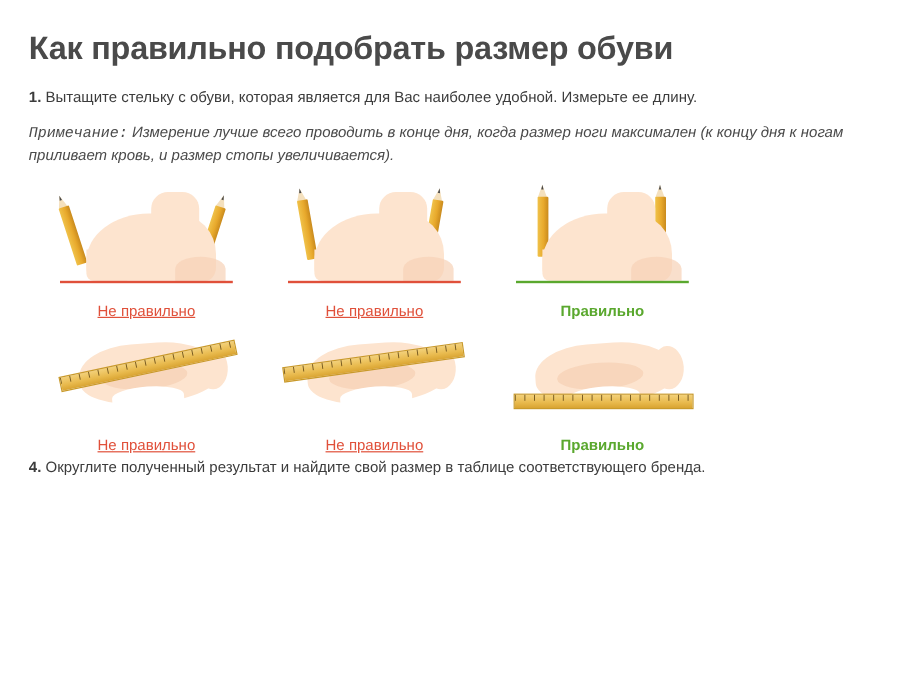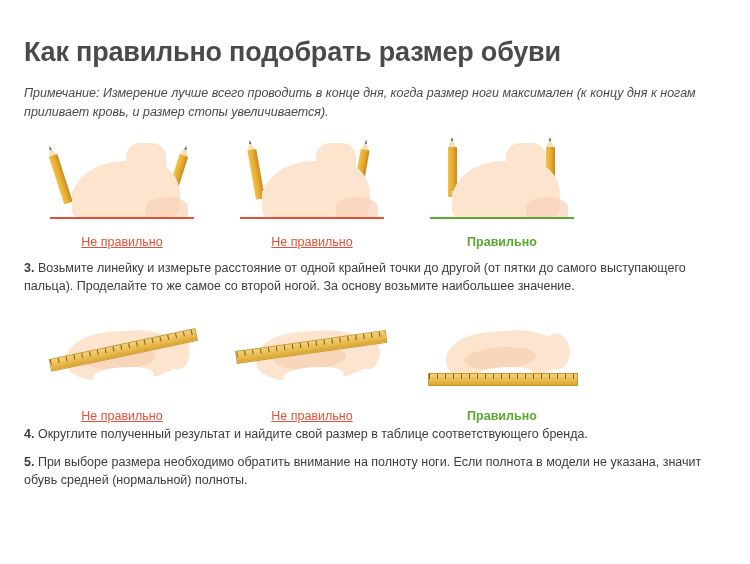--- a/index.html
+++ b/index.html
@@ -12,21 +12,21 @@
     background: #ffffff;
     font-family: "Liberation Sans", sans-serif;
     color: #3a3a3a;
     overflow: hidden;
   }
   .page {
     position: relative;
     width: 750px;
     height: 564px;
     box-sizing: border-box;
-    padding: 36px 24px 0 24px;
+    padding: 24px 24px 0 24px;
   }
   .title {
     font-size: 27px;
     font-weight: bold;
     color: #4a4a4a;
     letter-spacing: -0.2px;
     margin: 0 0 16px 0;
     line-height: 1.2;
   }
   .step {
@@ -43,20 +43,21 @@
     font-size: 12.5px;
     line-height: 1.45;
     font-style: italic;
     color: #4a4a4a;
     margin: 0 0 6px 0;
     max-width: 700px;
   }
   .note .note-label {
     font-style: italic;
     font-weight: normal;
+    font-family: Liberation Mono, monospace;
   }
 
   
   .figrow {
     position: relative;
     width: 706px;
     height: 100px;
     margin: 12px 0 0 0;
   }
   .figrow.row2 { height: 92px; }
@@ -226,20 +227,24 @@
 
   .footer-steps { margin-top: 26px; }
 </style>
 </head>
 <body>
 
 <div class="page">
 
   <h1 class="title">Как правильно подобрать размер обуви</h1>
 
+  <p class="step">
+    <b>1.</b>
+    <span>Вытащите стельку с обуви, которая является для Вас наиболее удобной. Измерьте ее длину.</span>
+  </p>
 
 
   <p class="note">
     <span class="note-label">Примечание:</span><span> Измерение лучше всего проводить в конце дня, когда размер ноги максимален (к концу дня к ногам приливает кровь, и размер стопы увеличивается).</span>
   </p>
 
   <div class="figrow">
 
     <div class="fig" style="left:18px;">
       <div class="pencil" style="left:22px; top:10px; transform:rotate(-18deg);">
@@ -290,24 +295,20 @@
       </div>
       <div class="foot-side"></div>
       <div class="ankle"></div>
       <div class="heel-shadow"></div>
       <div class="baseline good"></div>
       <div class="caption cap-good">Правильно</div>
     </div>
 
   </div>
 
-  <p class="step" style="margin-top:26px;">
-    <b>3.</b>
-    <span>Возьмите линейку и измерьте расстояние от одной крайней точки до другой (от пятки до самого выступающего пальца). Проделайте то же самое со второй ногой. За основу возьмите наибольшее значение.</span>
-  </p>
 
   <div class="figrow row2">
 
     <div class="fig" style="left:18px;">
       <div class="foot-top">
         <div class="shade"></div>
         <div class="toes"></div>
         <div class="arch"></div>
       </div>
       <div class="ruler" style="left:8px; top:52px; width:150px; transform:rotate(-12deg);">
@@ -341,19 +342,15 @@
     </div>
 
   </div>
 
   <div class="footer-steps">
     <p class="step">
       <b>4.</b>
       <span>Округлите полученный результат и найдите свой размер в таблице соответствующего бренда.</span>
     </p>
 
-    <p class="step">
-      <b>5.</b>
-      <span>При выборе размера необходимо обратить внимание на полноту ноги. Если полнота в модели не указана, значит обувь средней (нормальной) полноты.</span>
-    </p>
   </div>
 
 </div>
 
 </body></html>

